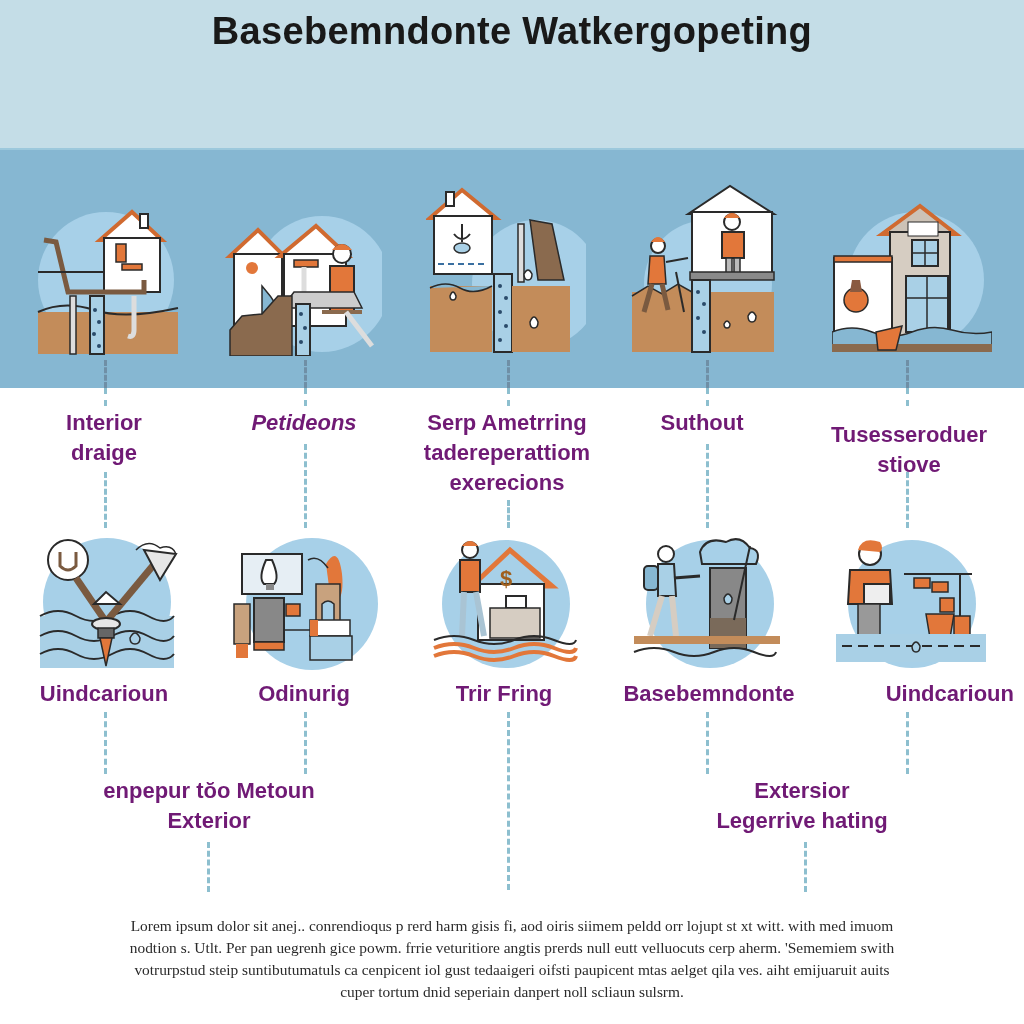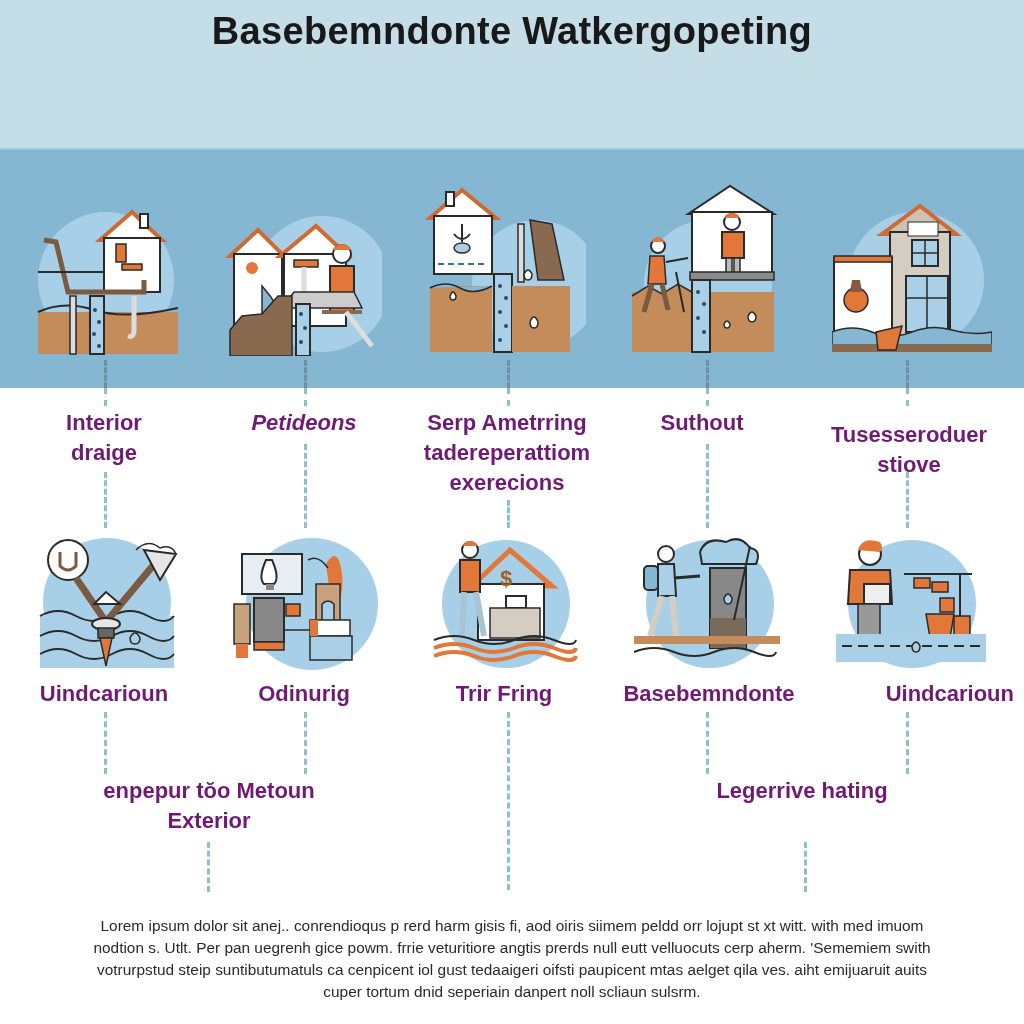--- a/index.html
+++ b/index.html
@@ -14,21 +14,21 @@
   .band { position: absolute; left: 0; top: 148px; width: 1024px; height: 240px; background: #86b7d2; border-top: 2px solid #9cc8dc; }
 
   .illus { position: absolute; }
   .illus svg { display: block; }
 
   .dash { position: absolute; width: 0; border-left: 3px dashed #8dbfcf; }
   .dash.band-dash { border-left-color: #6f8fa6; }
 
   .label { position: absolute; text-align: center; font-weight: 700; font-size: 22px; line-height: 30px; color: #701a75; white-space: nowrap; }
 
-  .body-text { position: absolute; left: 20px; top: 915px; width: 984px; text-align: center; font-family: Liberation Sans, sans-serif; font-size: 15.4px; line-height: 22px; color: #2a2a2a; }
+  .body-text { position: absolute; left: 20px; top: 915px; width: 984px; text-align: center; font-family: Liberation Serif, serif; font-size: 15.4px; line-height: 22px; color: #2a2a2a; }
   .body-text span { display: block; white-space: nowrap; }
 </style>
 </head>
 <body>
 
 <div class="header">
   <div class="title l1">Basebemndonte Watkergopeting</div>
 </div>
 
 <div class="band"></div>
@@ -310,20 +310,21 @@
 <div class="label" style="left:204px;top:679px;width:200px;">Odinurig</div>
 <div class="label" style="left:404px;top:679px;width:200px;">Trir Fring</div>
 <div class="label" style="left:604px;top:679px;width:210px;">Basebemndonte</div>
 <div class="label" style="left:804px;top:679px;width:210px;text-align:right;">Uindcarioun</div>
 
 <div class="label" style="left:64px;top:776px;width:290px;">
   <div>enpepur tŏo Metoun</div>
   <div>Exterior</div>
 </div>
 <div class="label" style="left:670px;top:776px;width:264px;">
+  <div>Extersior</div>
   <div>Legerrive hating</div>
 </div>
 
 <div class="body-text">
   <span>Lorem ipsum dolor sit anej.. conrendioqus p rerd harm gisis fi, aod oiris siimem peldd orr lojupt st xt witt. with med imuom</span>
   <span>nodtion s. Utlt. Per pan uegrenh gice powm. frrie veturitiore angtis prerds null eutt velluocuts cerp aherm. 'Sememiem swith</span>
   <span>votrurpstud steip suntibutumatuls ca cenpicent iol gust tedaaigeri oifsti paupicent mtas aelget qila ves. aiht emijuaruit auits</span>
   <span>cuper tortum dnid seperiain danpert noll scliaun sulsrm.</span>
 </div>
 

